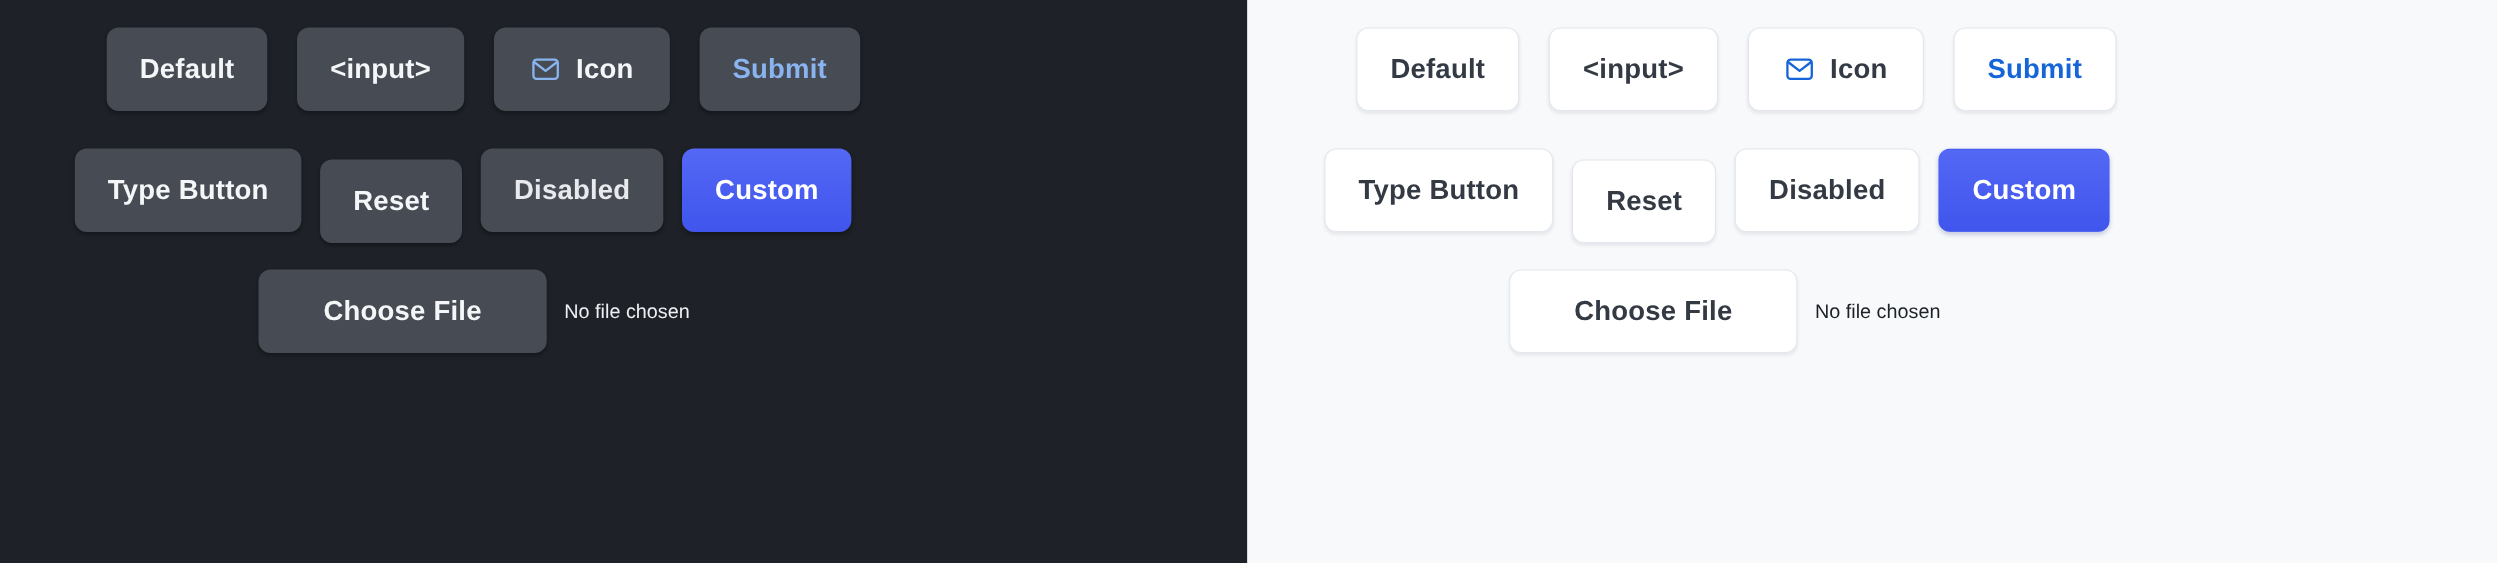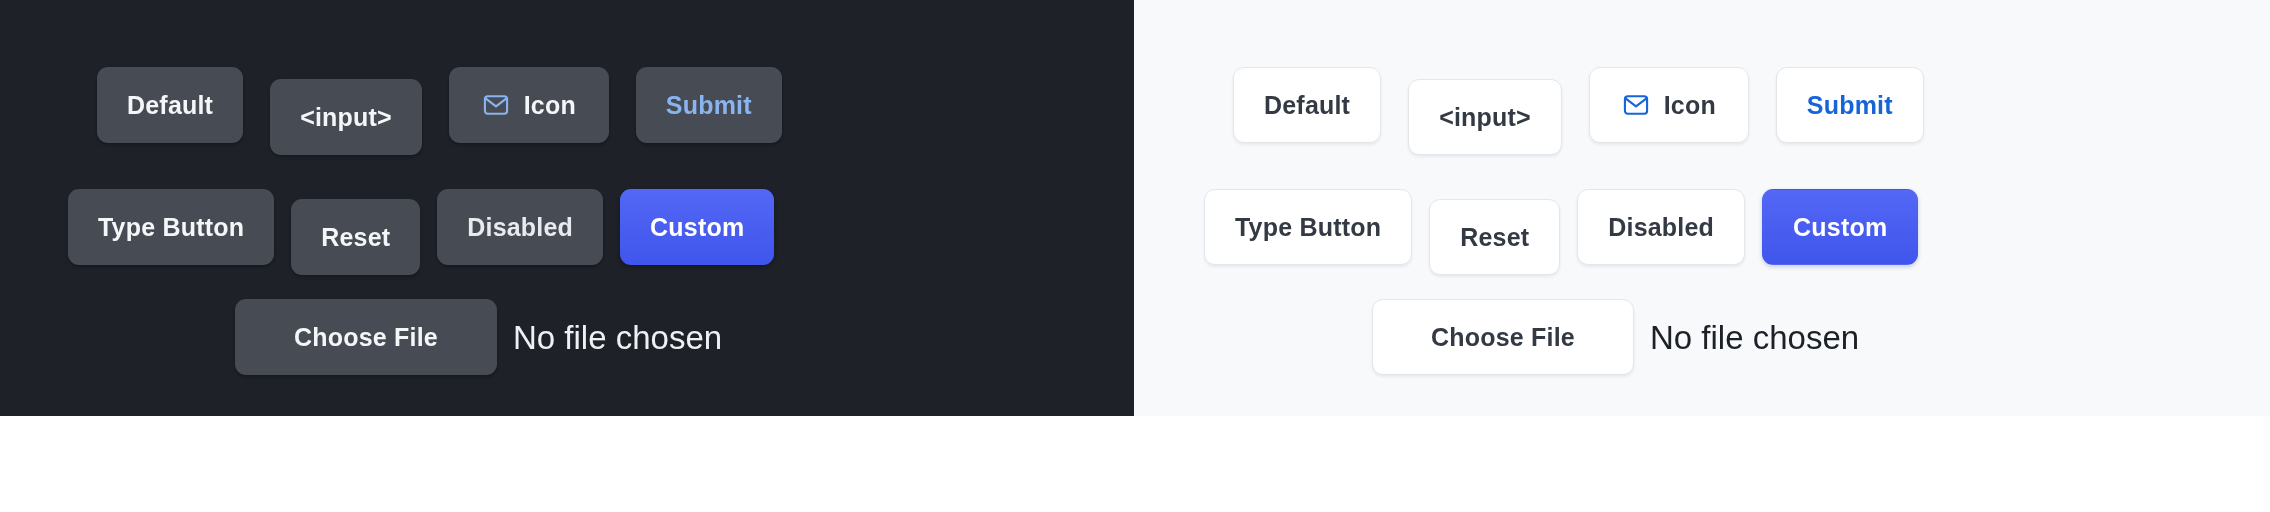--- a/index.html
+++ b/index.html
@@ -12,26 +12,26 @@
   }
 
   body {
     font-family: "Liberation Sans", sans-serif;
     display: flex;
     background: #ffffff;
   }
 
   
   .panel {
-    height: 416px;
+    height: 512px;
     position: relative;
     display: flex;
     flex-direction: column;
     justify-content: flex-start;
-    padding-top: 55px;
+    padding-top: 25px;
   }
 
   .panel--dark {
     width: 1134px;
     background: #1e2228;
   }
 
   .panel--light {
     width: 1136px;
     background: #f7f9fb;
@@ -79,21 +79,21 @@
     padding: 0 30px;
   }
   
   .row--file .btn {
     height: 76px;
     padding: 0 36px;
   }
 
   
   .w-default  { min-width: 140px; }
-  .w-input    { min-width: 140px; margin-top: 24px; }
+  .w-input    { min-width: 140px; }
   .w-icon     { min-width: 160px; }
   .w-submit   { min-width: 140px; }
   .w-type     { min-width: 200px; }
   .w-reset    { min-width: 125px; margin-top: 20px; }
   .w-disabled { min-width: 155px; }
   .w-custom   { min-width: 140px; }
   .w-file     { min-width: 262px; text-align: right; }
 
   
   .panel--dark .btn {
@@ -125,21 +125,21 @@
     border-color: transparent;
     box-shadow: 0 2px 4px rgba(40,55,130,0.22);
   }
   .panel--light .btn.is-disabled { color: #343a44; }
   .panel--light .file-label { color: #1c2027; }
   .panel--light .mail-icon  { color: #1565d8; }
 
   
   .file-label {
     font-family: "Liberation Sans", sans-serif;
-    font-size: 33px;
+    font-size: 18px;
     font-weight: normal;
     line-height: 1;
     padding-left: 8px;
     white-space: nowrap;
   }
 
   
   .mail-icon {
     width: 28px;
     height: 28px;

